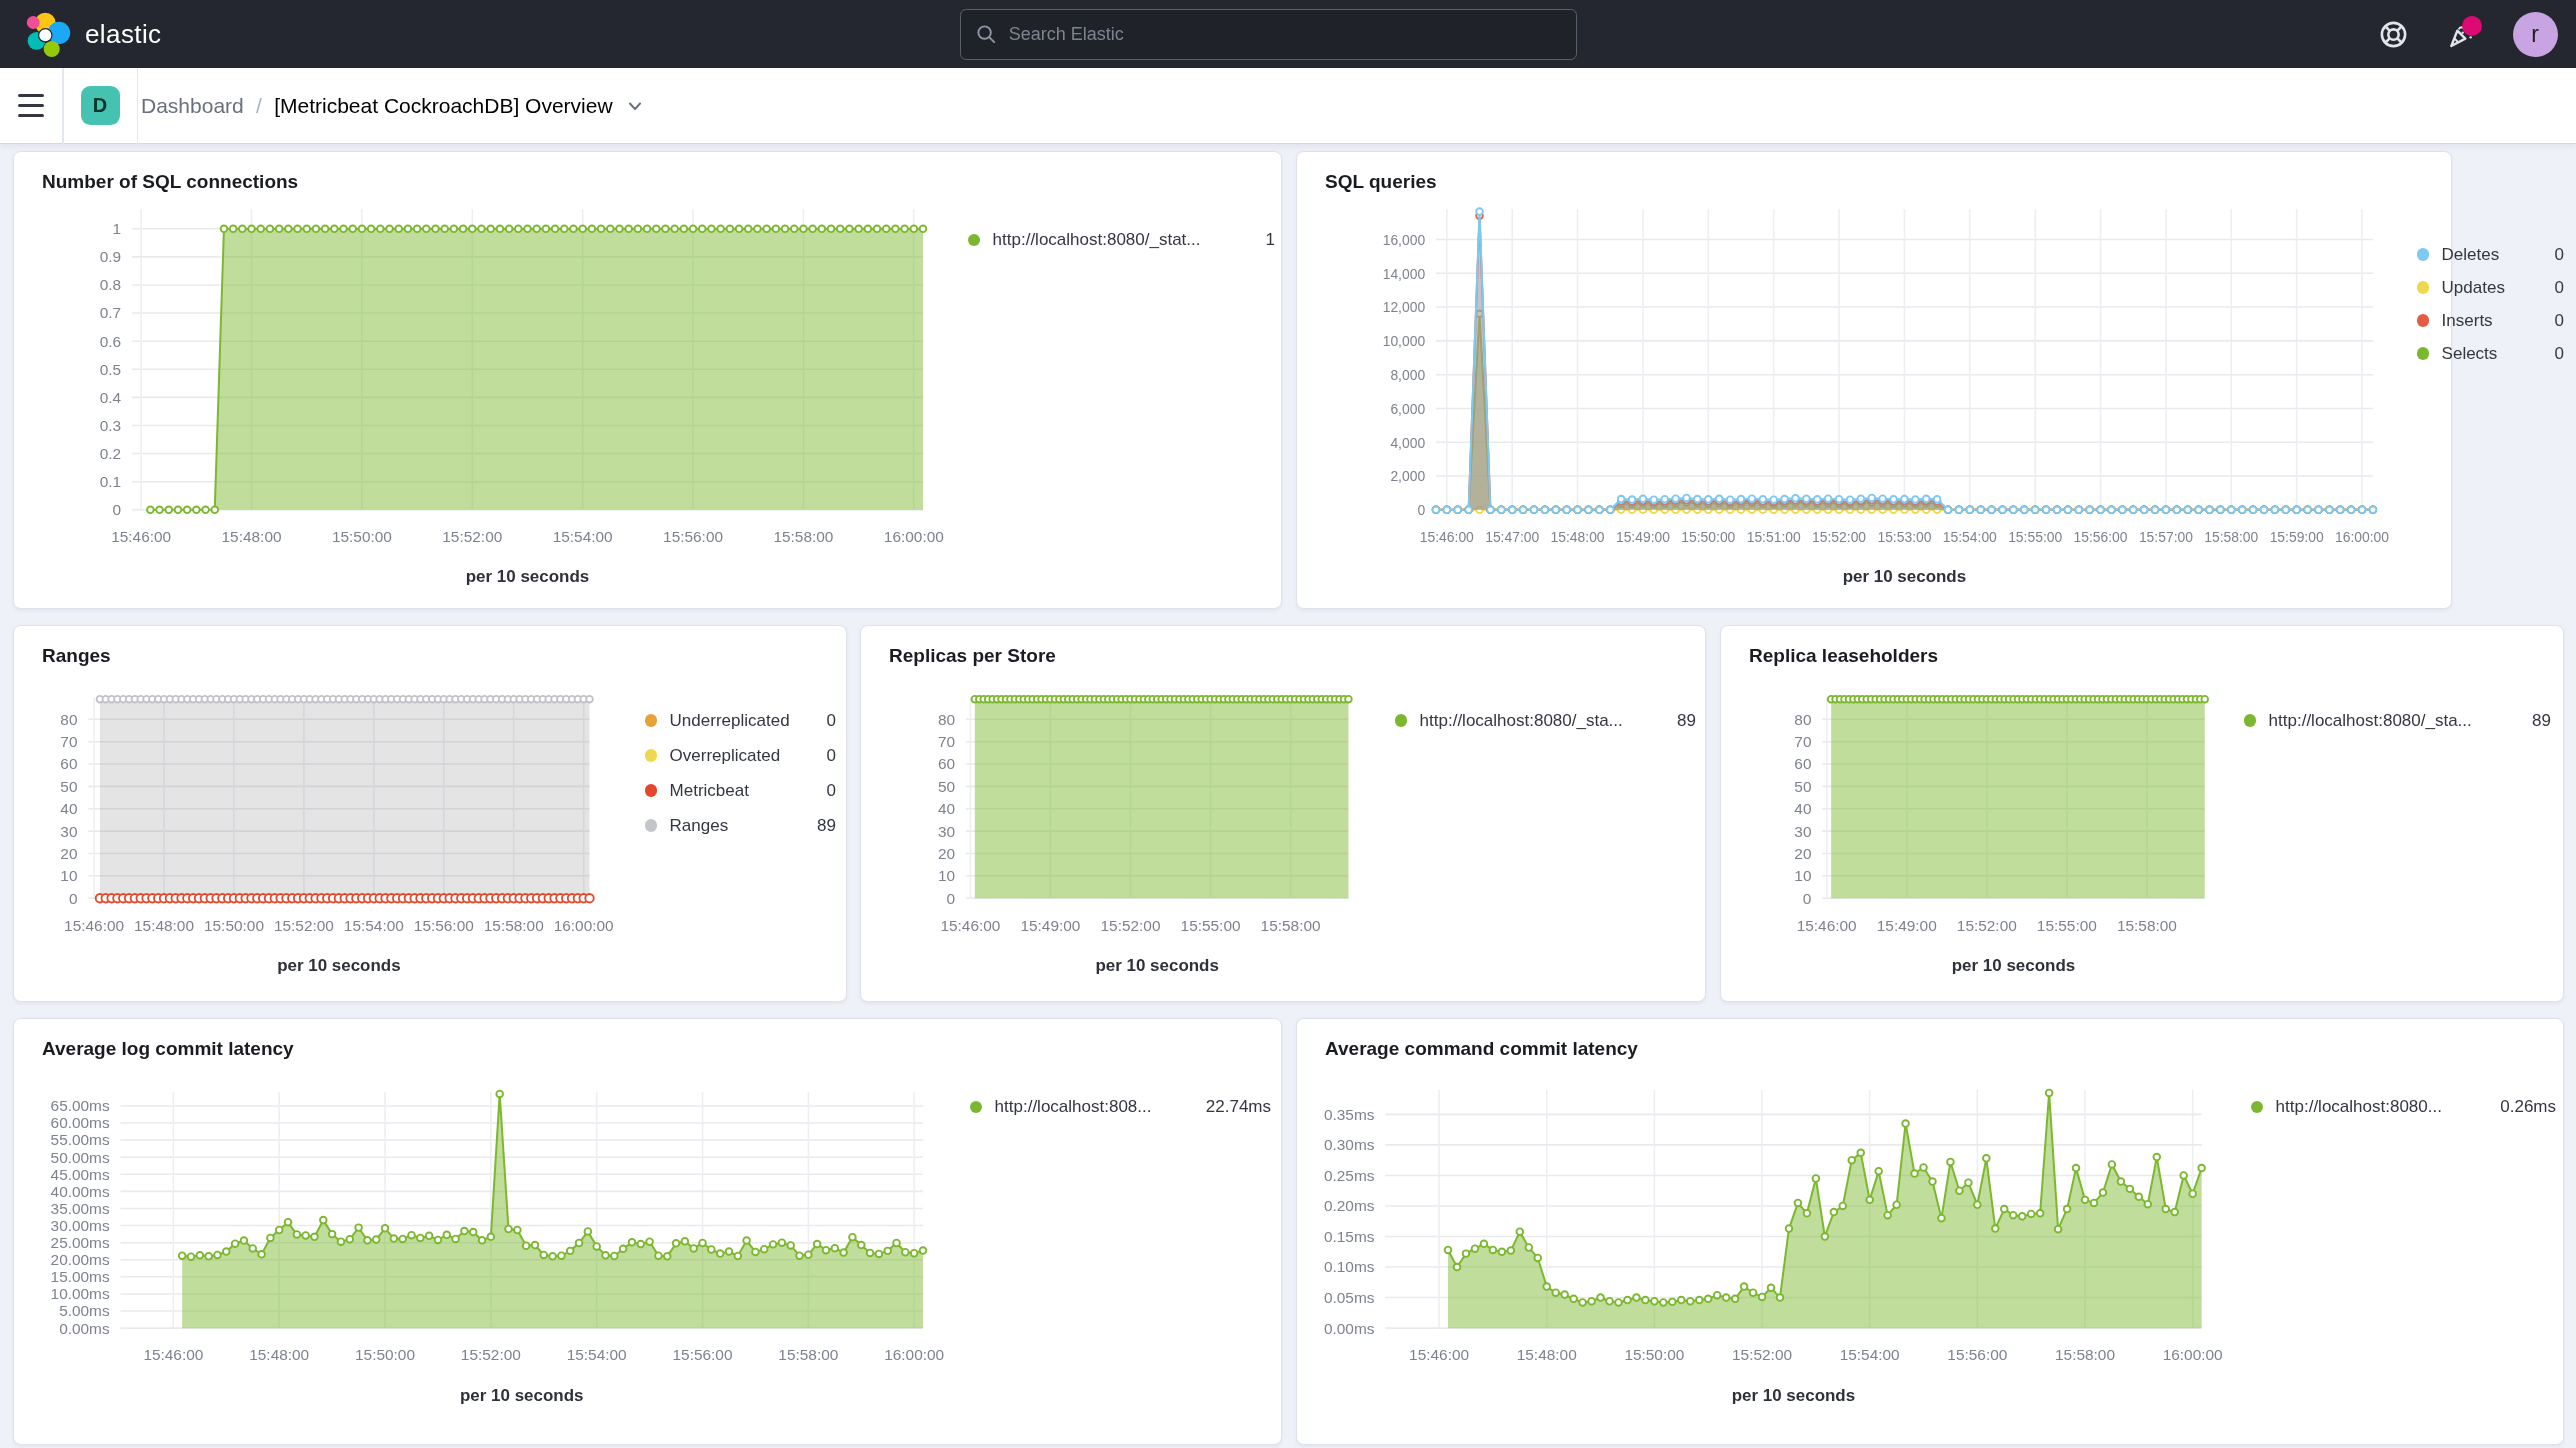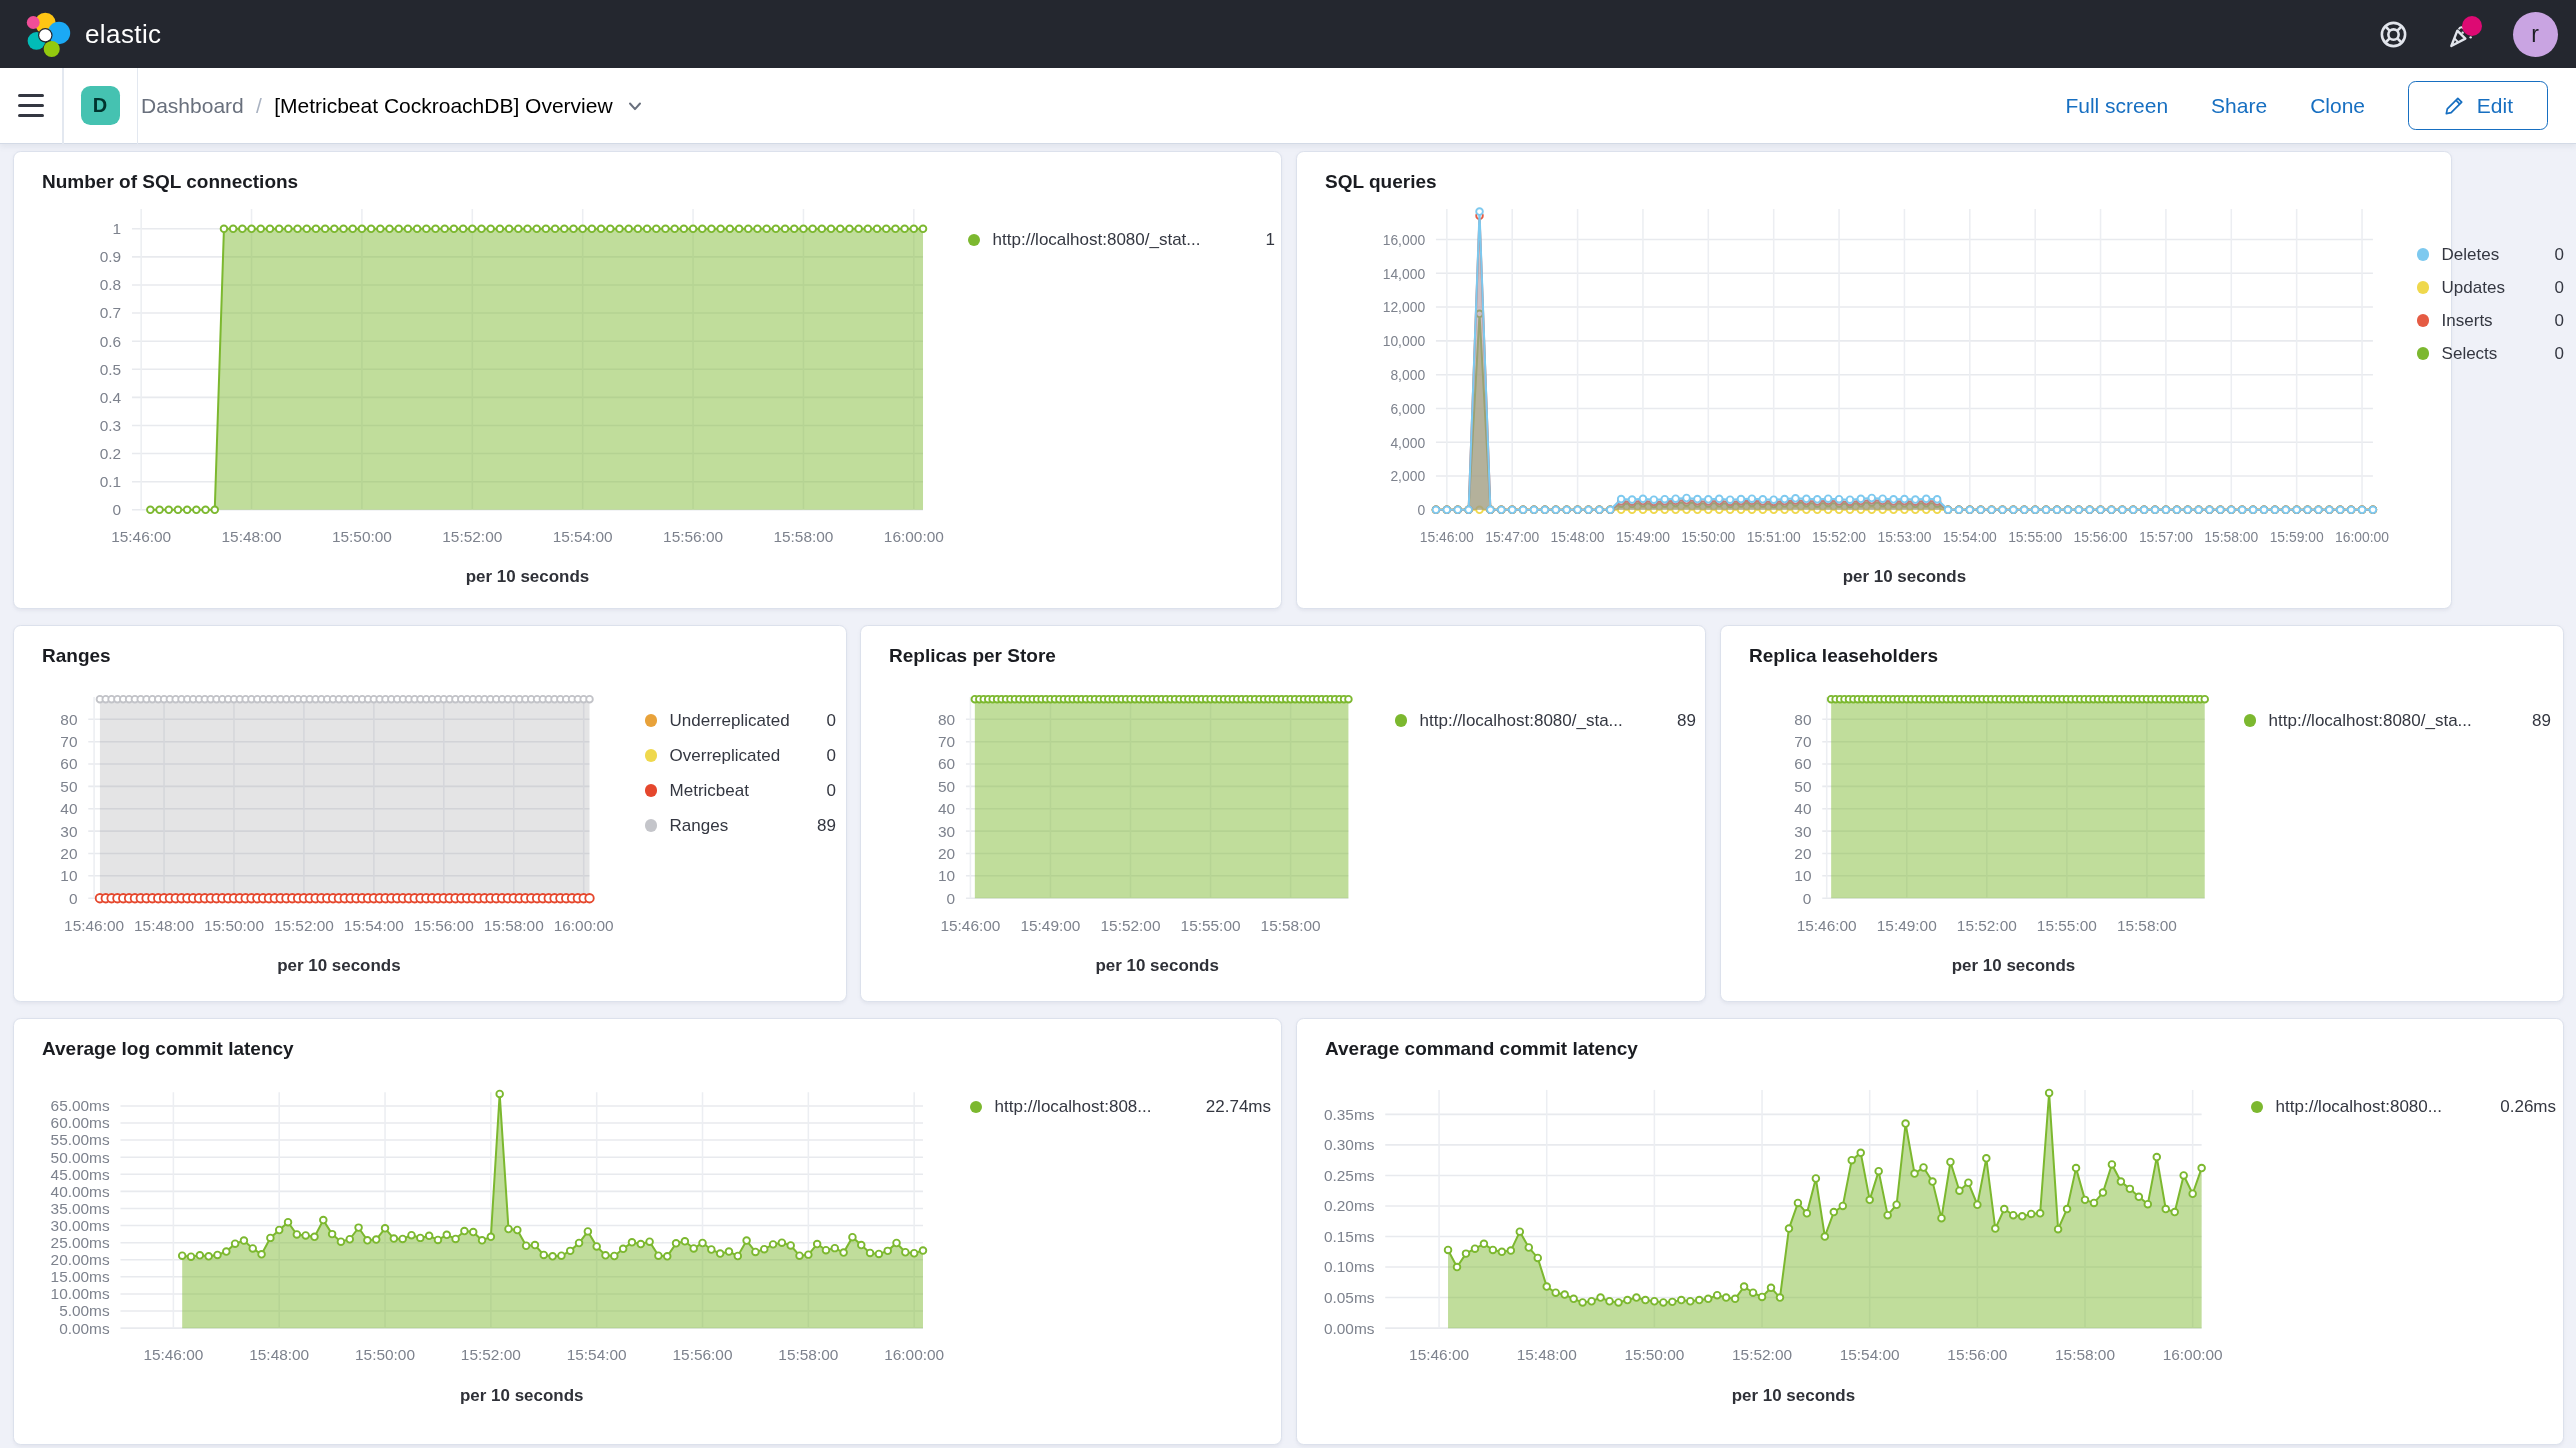--- a/index.html
+++ b/index.html
@@ -63,20 +63,27 @@
         <circle cx="9" cy="13" r="8" fill="#F04E98"></circle>
         <circle cx="41" cy="26" r="14" fill="#1BA9F5"></circle>
         <circle cx="13" cy="36" r="11" fill="#02BCB7"></circle>
         <circle cx="32" cy="46" r="10" fill="#93C90E"></circle>
         <circle cx="24" cy="29" r="9" fill="#24272F"></circle>
         <circle cx="24" cy="29" r="7.5" fill="#FFFFFF"></circle>
       </svg>
       <span class="logo-word">elastic</span>
     </div>
 
+    <div class="searchbox">
+      <svg width="23" height="23" viewBox="0 0 24 24">
+        <circle cx="10" cy="10" r="6.5" fill="none" stroke="#8E95A3" stroke-width="2"></circle>
+        <line x1="14.8" y1="14.8" x2="20" y2="20" stroke="#8E95A3" stroke-width="2" stroke-linecap="round"></line>
+      </svg>
+      <input type="text" placeholder="Search Elastic" style="">
+    </div>
 
     <div class="hdr-right">
       <div class="hdr-iconbtn">
         <svg width="31" height="31" viewBox="0 0 24 24">
           <circle cx="12" cy="12" r="9" fill="none" stroke="#E2E5EC" stroke-width="2"></circle>
           <circle cx="12" cy="12" r="4" fill="none" stroke="#E2E5EC" stroke-width="2"></circle>
           <line x1="6" y1="6" x2="9.2" y2="9.2" stroke="#E2E5EC" stroke-width="2"></line>
           <line x1="18" y1="6" x2="14.8" y2="9.2" stroke="#E2E5EC" stroke-width="2"></line>
           <line x1="6" y1="18" x2="9.2" y2="14.8" stroke="#E2E5EC" stroke-width="2"></line>
           <line x1="18" y1="18" x2="14.8" y2="14.8" stroke="#E2E5EC" stroke-width="2"></line>
@@ -111,32 +118,20 @@
       <span>D</span>
     </div>
     <div class="tb-divider"></div>
     <div class="breadcrumb">
       <span class="crumb-root">Dashboard</span>
       <span class="crumb-sep">/</span>
       <span class="crumb-current">[Metricbeat CockroachDB] Overview</span>
       <svg width="20" height="20" viewBox="0 0 16 16">
         <polyline points="4,6 8,10.5 12,6" fill="none" stroke="#69707D" stroke-width="1.6" stroke-linecap="round" stroke-linejoin="round"></polyline>
       </svg>
-    </div>
-    <div class="tb-right">
-      <span class="tb-link">Full screen</span>
-      <span class="tb-link">Share</span>
-      <span class="tb-link">Clone</span>
-      <button class="edit-btn">
-        <svg width="23" height="23" viewBox="0 0 24 24">
-          <path d="M4.5 15.5 L3.5 20.5 L8.5 19.5 L19.5 8.5 L15.5 4.5 Z" fill="none" stroke="#176FC1" stroke-width="1.8" stroke-linejoin="round"></path>
-          <line x1="13.5" y1="6.5" x2="17.5" y2="10.5" stroke="#176FC1" stroke-width="1.8"></line>
-        </svg>
-        <span>Edit</span>
-      </button>
     </div>
   </div>
 
   <div class="panel p0">
     <div class="panel-title">Number of SQL connections</div>
     <svg class="chart-svg" id="chart-0" width="1266" height="455" viewBox="0 0 1642 590">
         <g>
           <line x1="153" x2="1179" y1="464" y2="464" stroke="#E8EAEE" stroke-width="2"></line>
           <line x1="153" x2="1179" y1="427.5514018691589" y2="427.5514018691589" stroke="#E8EAEE" stroke-width="2"></line>
           <line x1="153" x2="1179" y1="391.1028037383178" y2="391.1028037383178" stroke="#E8EAEE" stroke-width="2"></line>

